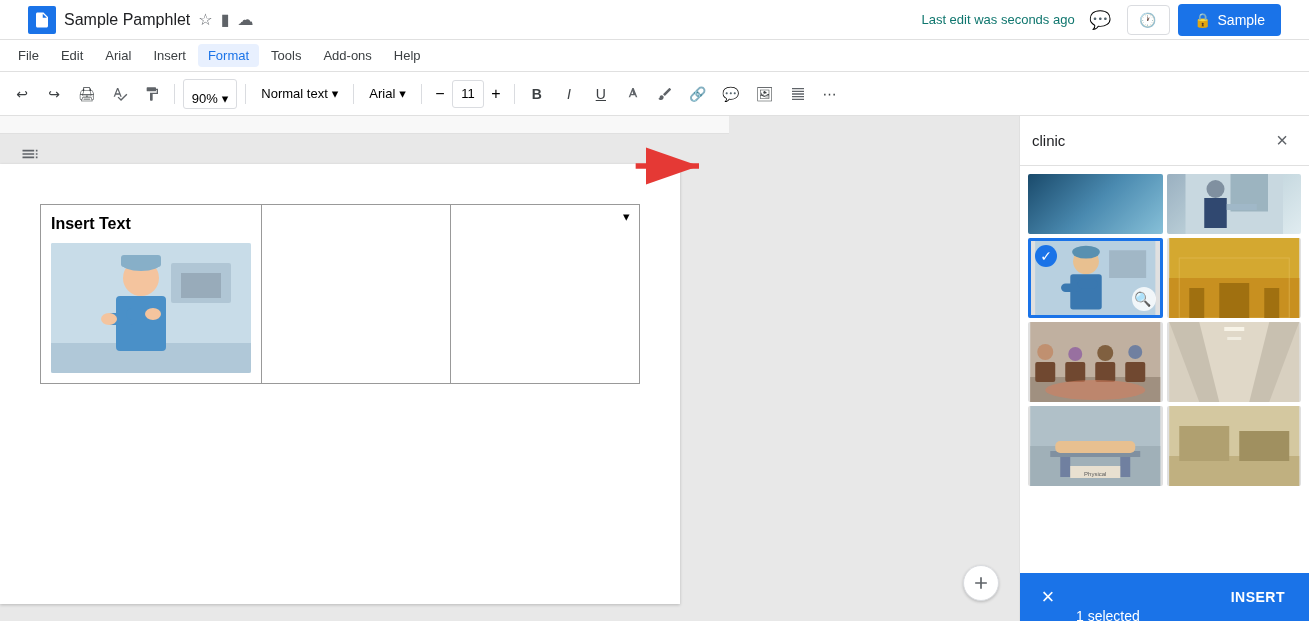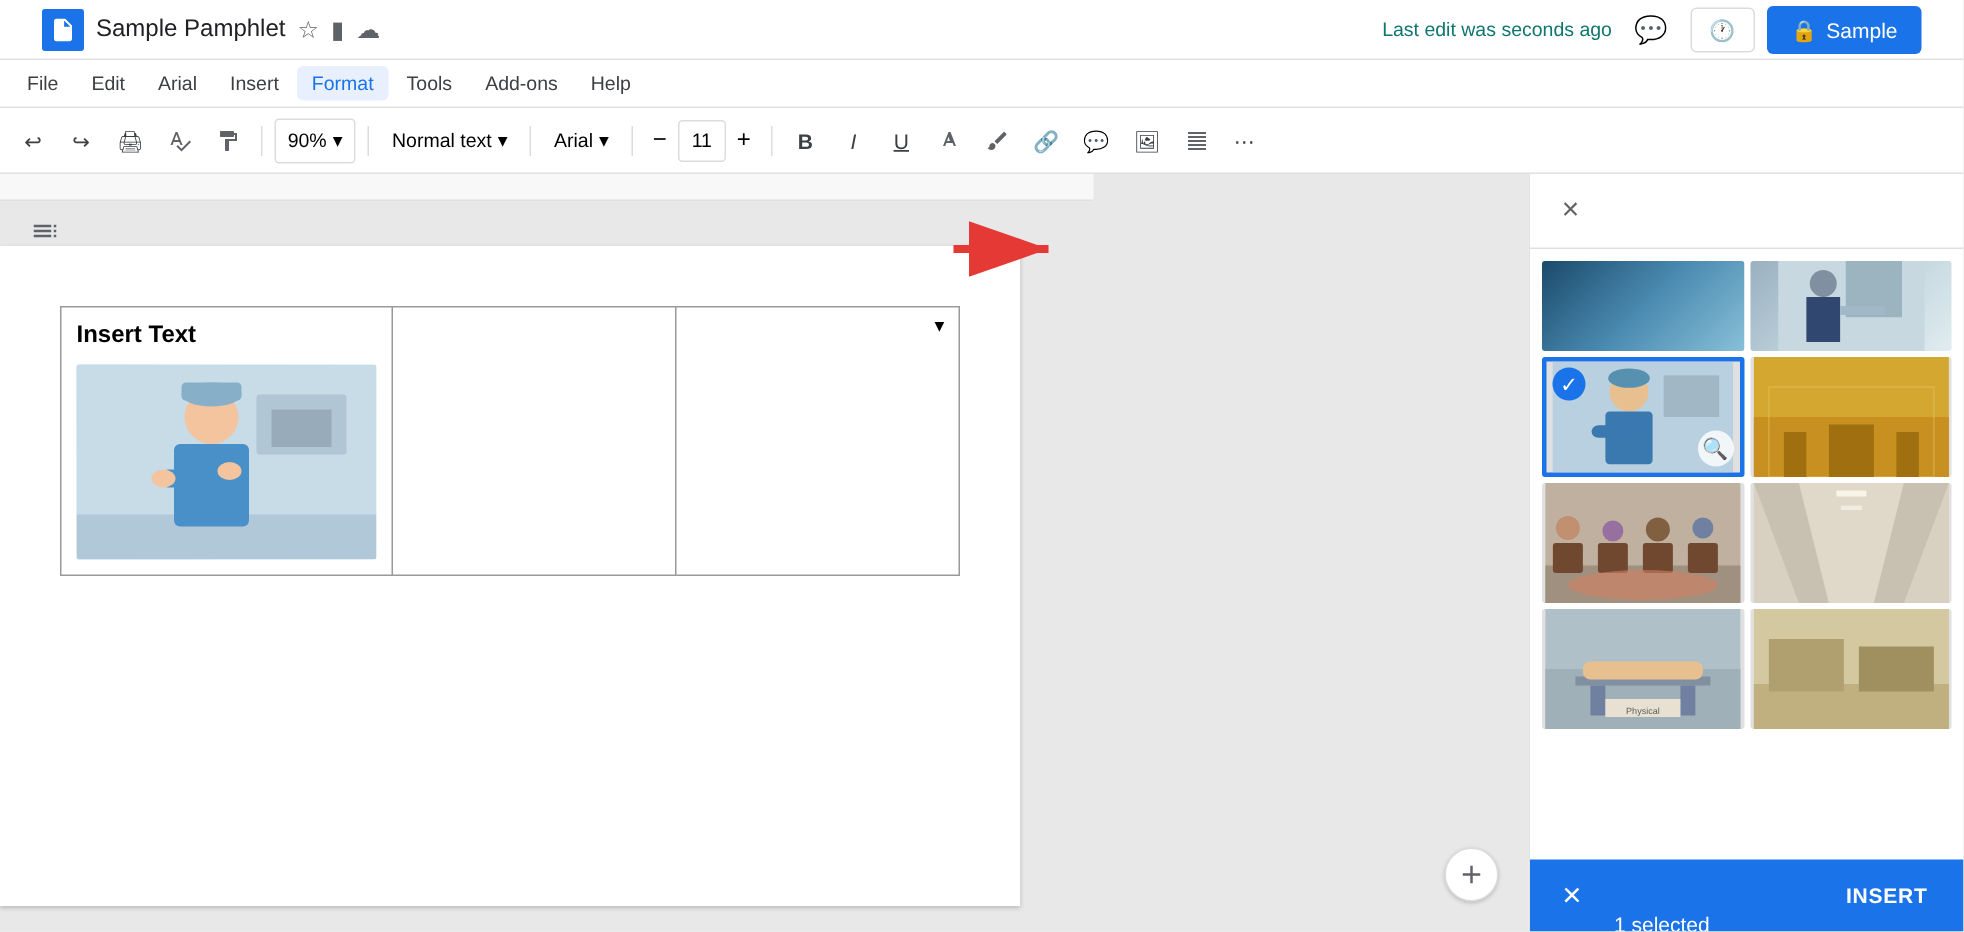--- a/index.html
+++ b/index.html
@@ -43,21 +43,21 @@
       border-radius: 3px; padding: 4px 6px; color: #3c4043;
       display: flex; align-items: center; justify-content: center;
       font-size: 14px; height: 30px; min-width: 28px;
     }
     .toolbar-separator { width: 1px; background: #dadce0; height: 20px; margin: 0 4px; }
     .toolbar-dropdown {
       display: flex; align-items: center; border: 1px solid transparent;
       border-radius: 3px; padding: 2px 6px; cursor: pointer; gap: 4px;
       font-size: 13px; height: 30px; background: transparent;
     }
-    .zoom-select { display: flex; align-items: center; gap: 4px; border: 1px solid #dadce0; border-radius: 3px; padding: 2px 8px; cursor: pointer; font-size: 13px; height: 30px; }
+    .zoom-select { display: flex; align-items: flex-end; gap: 4px; border: 1px solid #dadce0; border-radius: 3px; padding: 2px 8px; cursor: pointer; font-size: 13px; height: 30px; }
     .font-size-ctrl { display: flex; align-items: center; gap: 2px; }
     .fs-btn { border: none; background: transparent; cursor: pointer; width: 20px; height: 28px; font-size: 16px; display: flex; align-items: center; justify-content: center; border-radius: 3px; }
     .fs-input { width: 32px; text-align: center; border: 1px solid #dadce0; border-radius: 3px; height: 28px; font-size: 13px; }
     .bold-btn { font-weight: bold; }
     .italic-btn { font-style: italic; }
     .underline-btn { text-decoration: underline; }
 
     
     .main-area { display: flex; height: calc(621px - 116px); }
 
@@ -349,20 +349,21 @@
     <div class="add-img-btn" style="position: absolute; bottom: 20px; right: 20px;">
       <svg width="20" height="20" viewBox="0 0 24 24" fill="#5f6368">
           <path d="M19 13H13v6h-2v-6H5v-2h6V5h2v6h6v2z"></path>
         </svg>
     </div>
   </div>
 
   <div class="right-panel">
 
     <div class="panel-header">
+      <input class="search-input-field" type="text" value="clinic" style="">
       <button class="panel-close-btn">
         <span>×</span>
       </button>
     </div>
 
     <div class="image-grid">
 
       <div class="img-thumb thumb-1" style="height:60px;">
         <div class="img-thumb-inner thumb-1"></div>
       </div>

